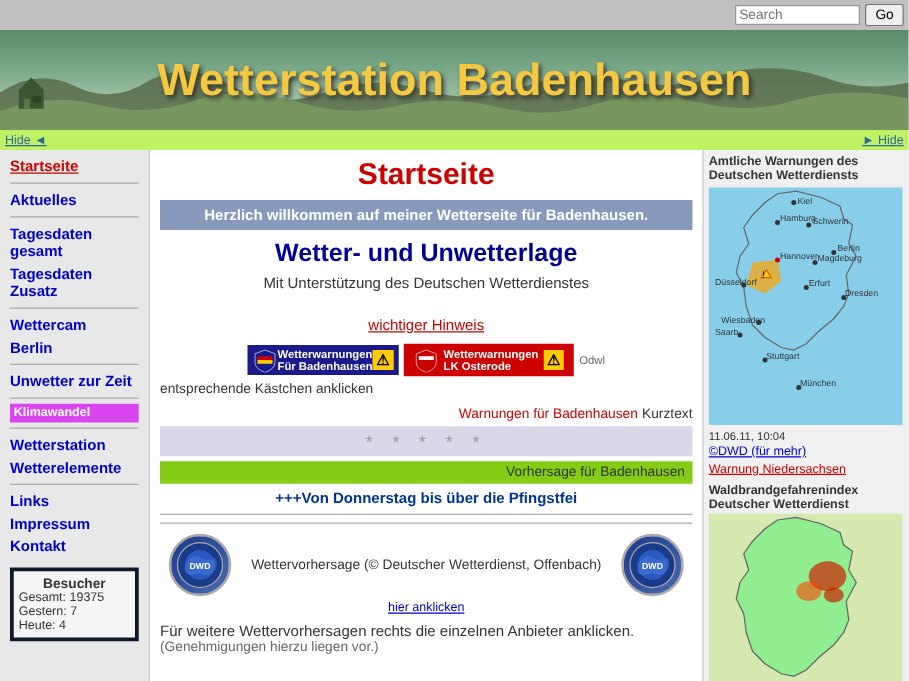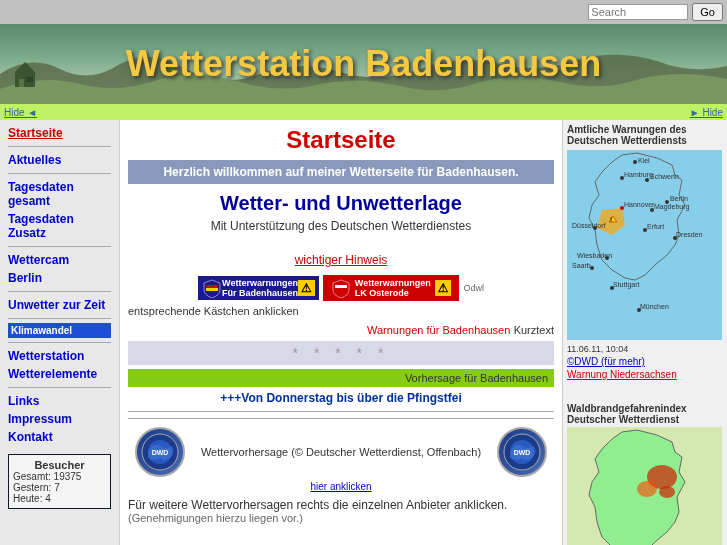--- a/index.html
+++ b/index.html
@@ -98,21 +98,21 @@
       text-decoration: underline;
     }
     .sidebar-divider {
       border-top: 1px solid #aaa;
       margin: 4px 0;
     }
     .visitor-box {
       margin-top: 8px;
       font-size: 10px;
       color: #333;
-      border: 1px solid #0f172a;
+      border: 3px solid #0f172a;
       padding: 4px;
       background: #f5f5f5;
     }
     .visitor-title {
       font-weight: bold;
       text-align: center;
       font-size: 11px;
     }
 
     
@@ -308,21 +308,21 @@
     .warn-niedersachsen {
       font-size: 10px;
       color: #cc0000;
       text-decoration: underline;
       cursor: pointer;
     }
     .waldbrand-title {
       font-size: 10px;
       font-weight: bold;
       color: #333;
-      margin: 22px 0 2px 0;
+      margin: 6px 0 2px 0;
     }
     .germany-map-fire {
       width: 155px;
       height: 160px;
       background: #d4e8b0;
       position: relative;
       overflow: hidden;
       margin-bottom: 4px;
     }
   </style>
@@ -363,21 +363,21 @@
       <a class="sidebar-link">Aktuelles</a>
       <div class="sidebar-divider"></div>
       <a class="sidebar-link">Tagesdaten gesamt</a>
       <a class="sidebar-link">Tagesdaten Zusatz</a>
       <div class="sidebar-divider"></div>
       <a class="sidebar-link">Wettercam</a>
       <a class="sidebar-link">Berlin</a>
       <div class="sidebar-divider"></div>
       <a class="sidebar-link">Unwetter zur Zeit</a>
       <div class="sidebar-divider"></div>
-      <div style="background:#1d4ed8;color:#fff;font-size:10px;font-weight:bold;padding:2px 3px;margin:2px 0;">
+      <div style="background:#d946ef;color:#fff;font-size:10px;font-weight:bold;padding:2px 3px;margin:2px 0;">
         <span>Klimawandel</span>
       </div>
       <div class="sidebar-divider"></div>
       <a class="sidebar-link">Wetterstation</a>
       <a class="sidebar-link">Wetterelemente</a>
       <div class="sidebar-divider"></div>
       <a class="sidebar-link">Links</a>
       <a class="sidebar-link">Impressum</a>
       <a class="sidebar-link">Kontakt</a>
     </div>

